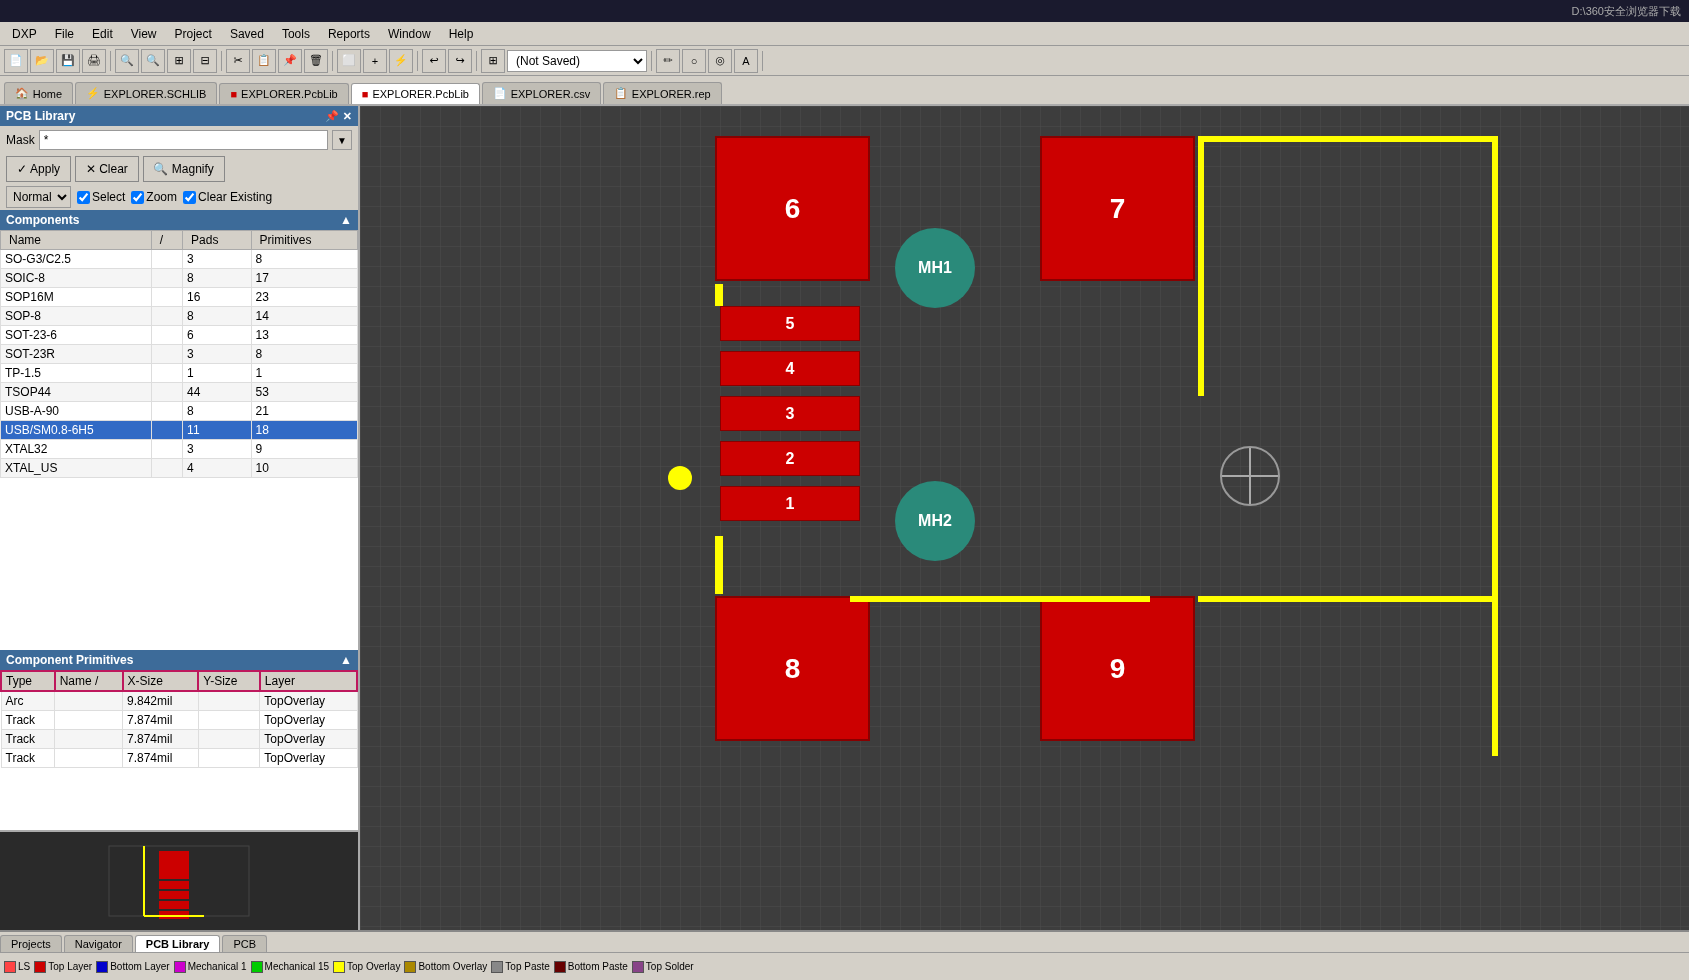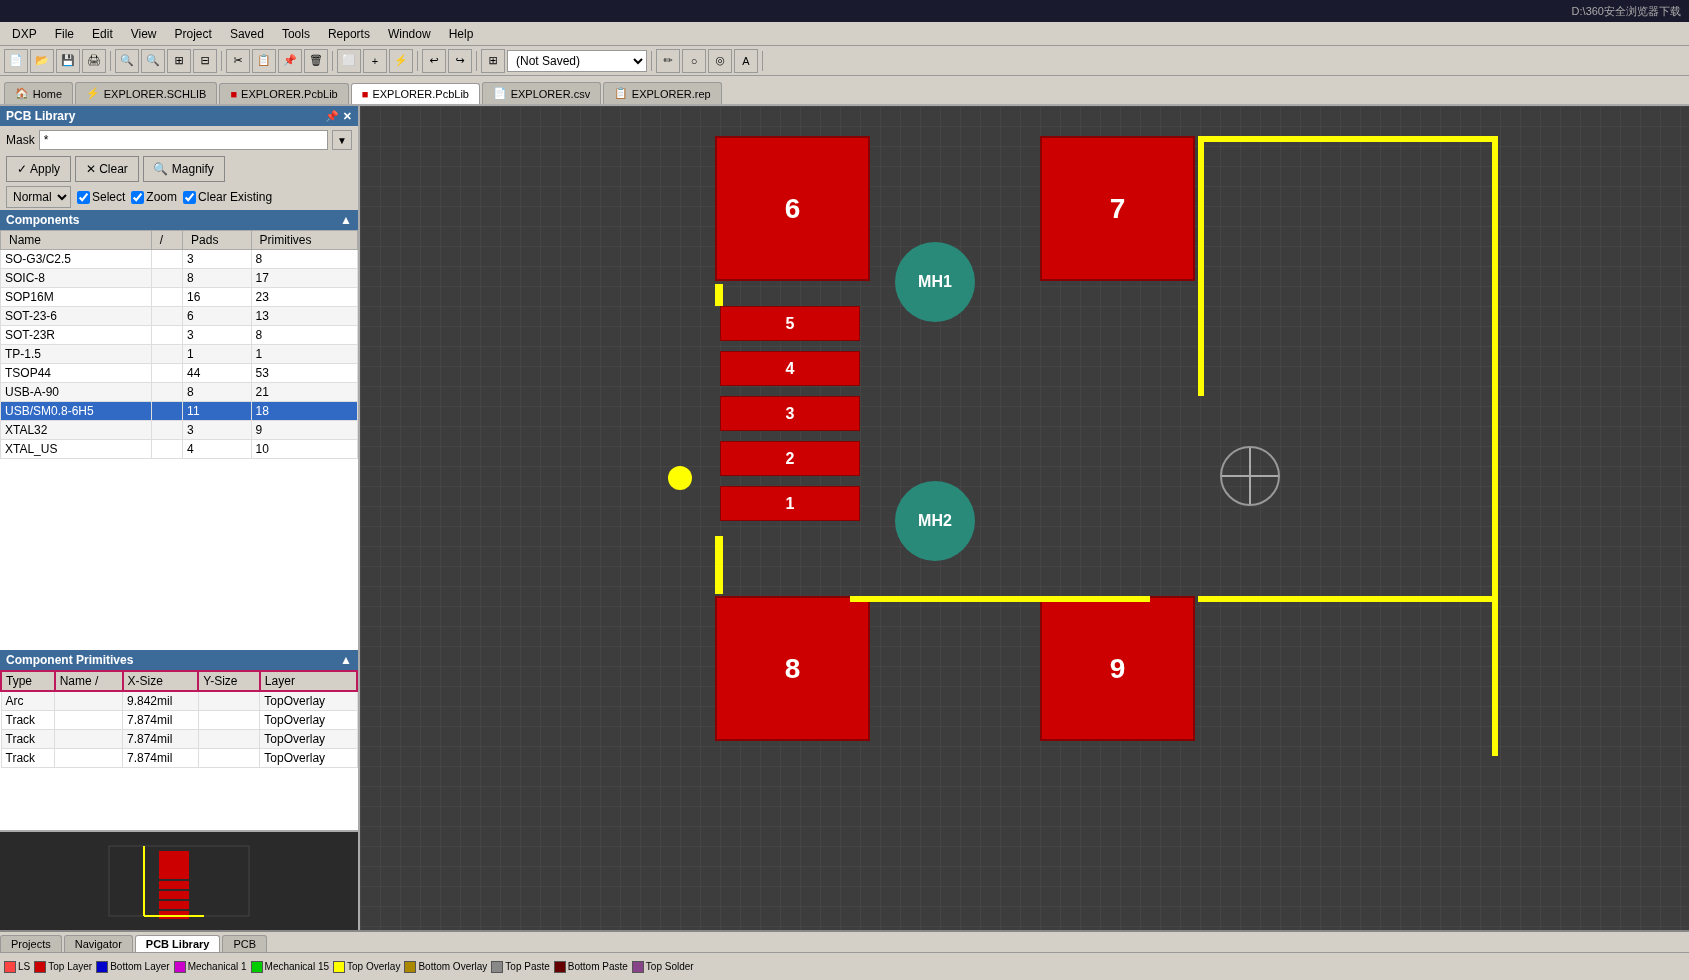--- a/index.html
+++ b/index.html
@@ -541,20 +541,26 @@
     <td>8</td>
     <td>17</td>
   </tr>
               <tr class="row-normal">
     <td>SOP16M</td>
     <td></td>
     <td>16</td>
     <td>23</td>
   </tr>
               <tr class="row-normal">
+    <td>SOP-8</td>
+    <td></td>
+    <td>8</td>
+    <td>14</td>
+  </tr>
+              <tr class="row-normal">
     <td>SOT-23-6</td>
     <td></td>
     <td>6</td>
     <td>13</td>
   </tr>
               <tr class="row-normal">
     <td>SOT-23R</td>
     <td></td>
     <td>3</td>
     <td>8</td>
@@ -681,21 +687,21 @@
       <div class="pcb-pad-small" style="left:360px; top:200px; width:140px; height:35px; font-size:16px;">5</div>
       <div class="pcb-pad-small" style="left:360px; top:245px; width:140px; height:35px; font-size:16px;">4</div>
       <div class="pcb-pad-small" style="left:360px; top:290px; width:140px; height:35px; font-size:16px;">3</div>
       <div class="pcb-pad-small" style="left:360px; top:335px; width:140px; height:35px; font-size:16px;">2</div>
       <div class="pcb-pad-small" style="left:360px; top:380px; width:140px; height:35px; font-size:16px;">1</div>
 
       <div class="pcb-pad-red" style="left:355px; top:490px; width:155px; height:145px;">8</div>
 
       <div class="pcb-pad-red" style="left:680px; top:490px; width:155px; height:145px;">9</div>
 
-      <div class="pcb-circle" style="left:535px; top:136px; width:80px; height:80px;">MH1</div>
+      <div class="pcb-circle" style="left:535px; top:122px; width:80px; height:80px;">MH1</div>
 
       <div class="pcb-circle" style="left:535px; top:375px; width:80px; height:80px;">MH2</div>
 
       <div class="pcb-line-yellow" style="left:355px; top:178px; width:8px; height:22px;"></div>
       <div class="pcb-line-yellow" style="left:355px; top:430px; width:8px; height:58px;"></div>
 
       <div class="pcb-line-yellow" style="left:838px; top:30px; width:300px; height:6px;"></div>
       <div class="pcb-line-yellow" style="left:838px; top:30px; width:6px; height:260px;"></div>
       <div class="pcb-line-yellow" style="left:1132px; top:30px; width:6px; height:620px;"></div>
       <div class="pcb-line-yellow" style="left:838px; top:490px; width:300px; height:6px;"></div>

